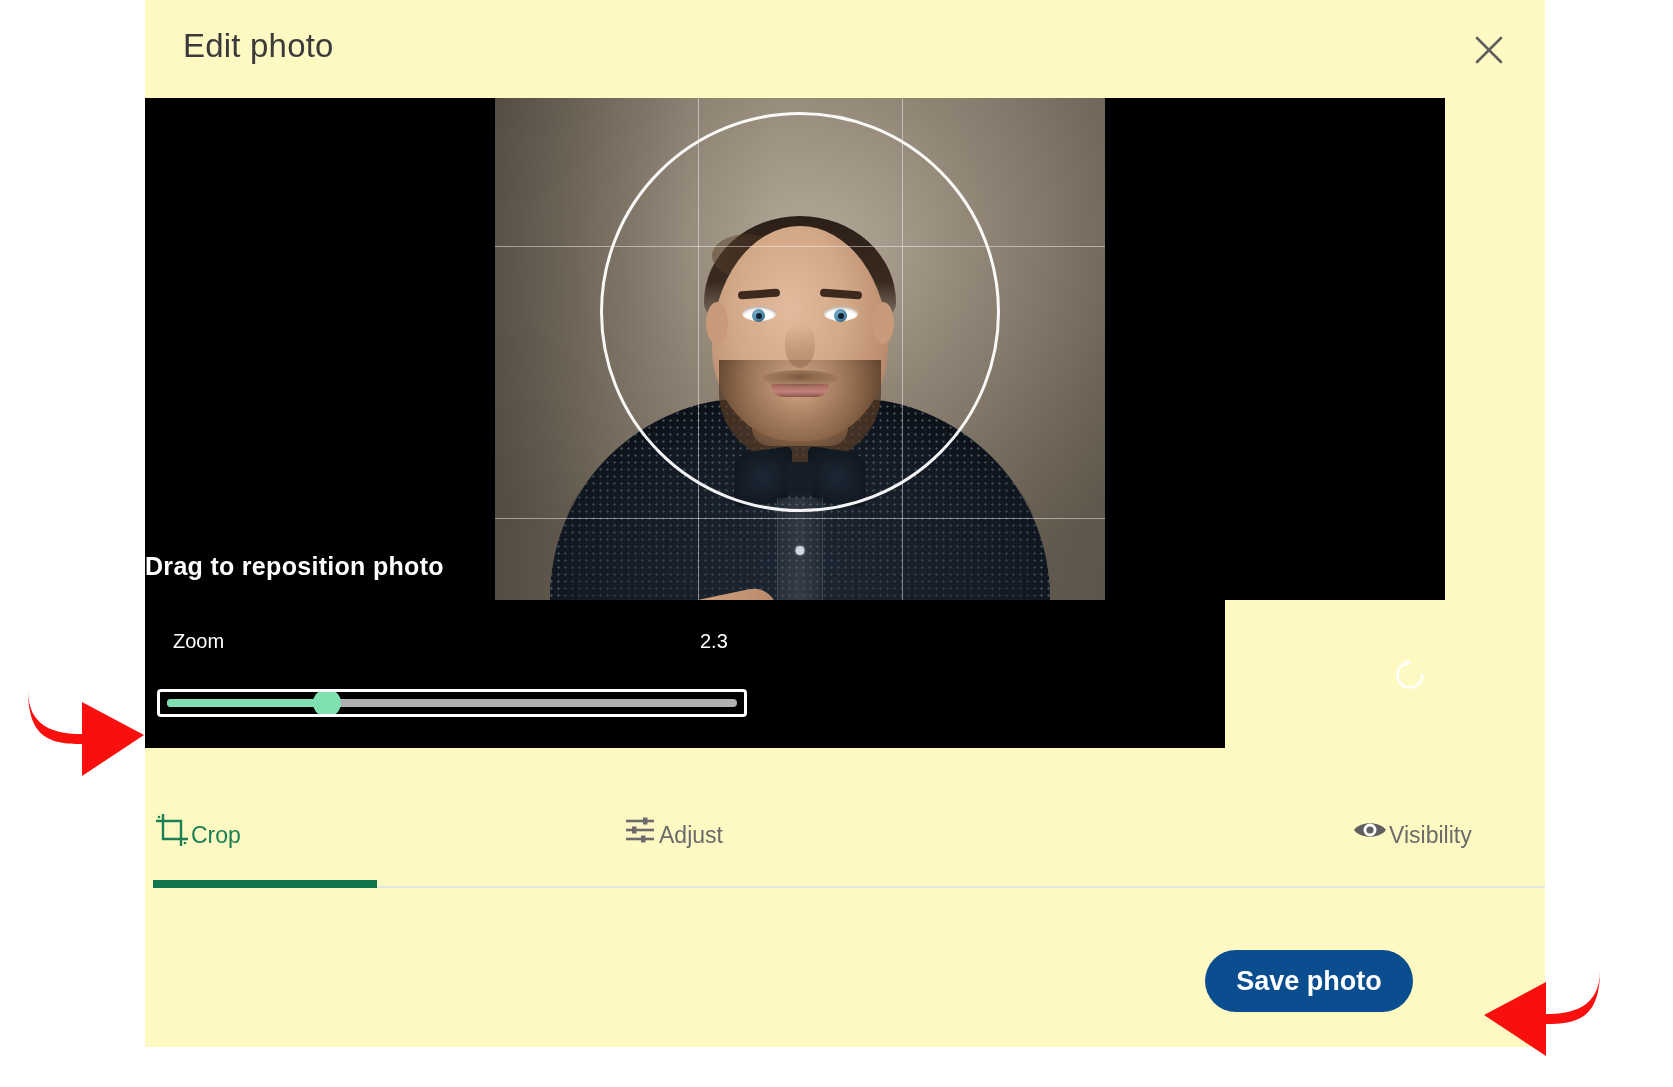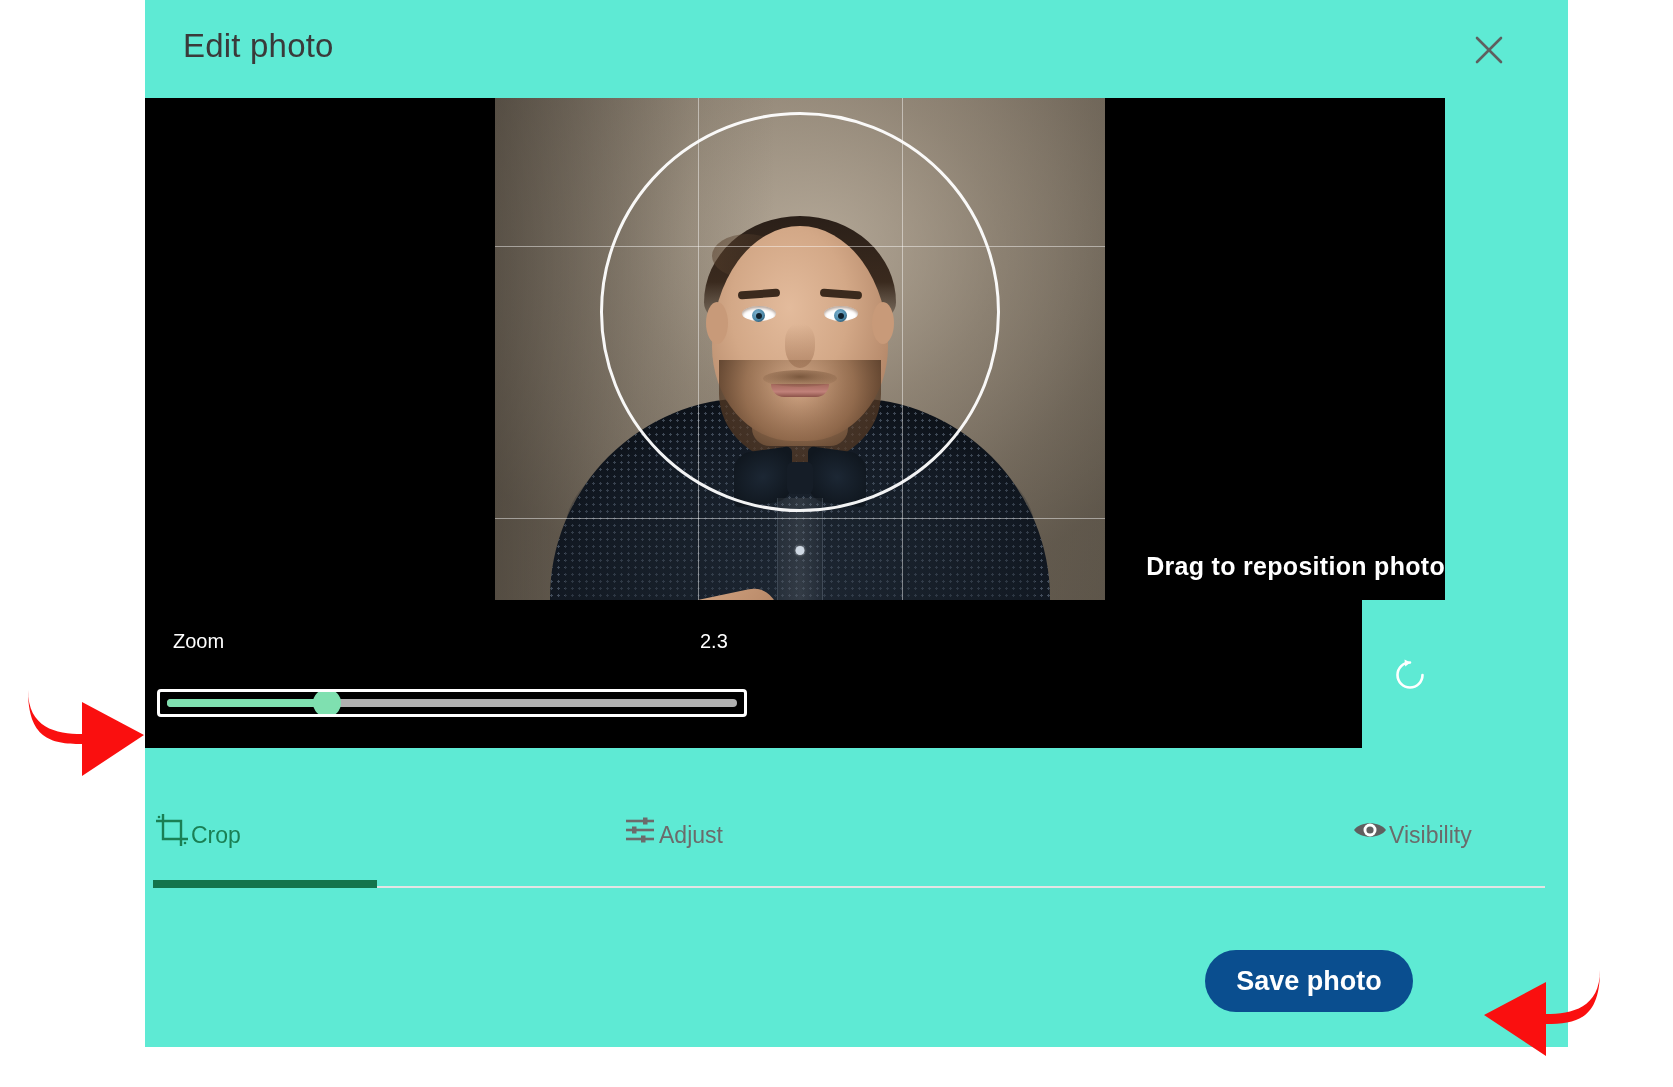--- a/index.html
+++ b/index.html
@@ -19,22 +19,21 @@
     background: #ffffff;
   }
 
   
   .dialog {
     position: absolute;
     left: 145px;
     top: 0px;
     width: 1400px;
     height: 1047px;
-    background: #5eead4;
-    padding-left: 23px;
+    background: #fef9c3;
   }
 
   .dialog-header {
     position: absolute;
     left: 0;
     top: 0;
     width: 1400px;
     height: 96px;
   }
 
@@ -278,34 +277,34 @@
   .gl-v1 { left: 33.33%; top: 0; width: 1px; height: 100%; }
   .gl-v2 { left: 66.66%; top: 0; width: 1px; height: 100%; }
   .gl-h1 { top: 148px; left: 0; width: 100%; height: 1px; }
   .gl-h2 { top: 420px; left: 0; width: 100%; height: 1px; }
 
   .reposition-hint {
     position: absolute;
     left: 0;
     right: 0;
     top: 454px;
-    text-align: right;
+    text-align: left;
     color: #ffffff;
     font-size: 25px;
     font-weight: 700;
     letter-spacing: 0.3px;
     text-shadow: 0 1px 4px rgba(0,0,0,0.75);
   }
 
   
   .slider-panel {
     position: absolute;
     left: 0px;
     top: 600px;
-    width: 1217px;
+    width: 1080px;
     height: 148px;
     background: #000000;
     text-decoration: underline;
   }
 
   .slider-group { position: absolute; top: 0; height: 148px; }
   .sg-zoom { left: 0px; width: 620px; }
   .sg-straighten { left: 620px; width: 620px; }
 
   .slider-label {

